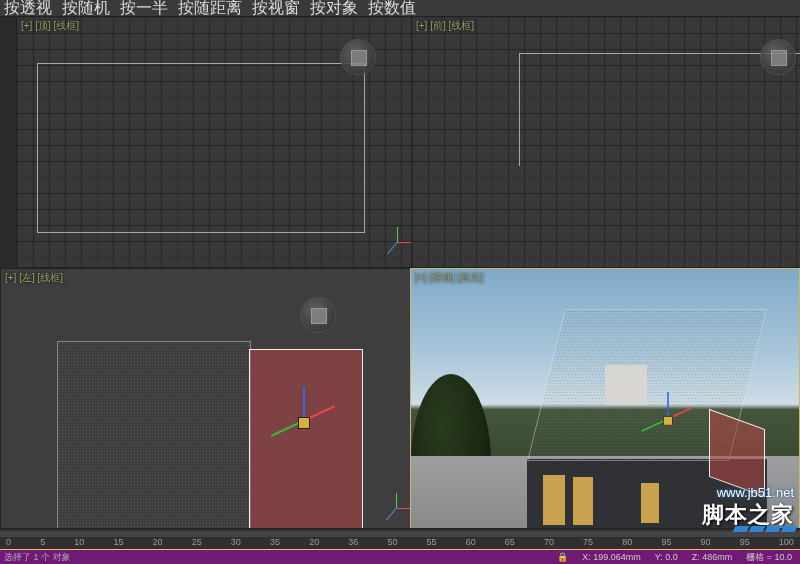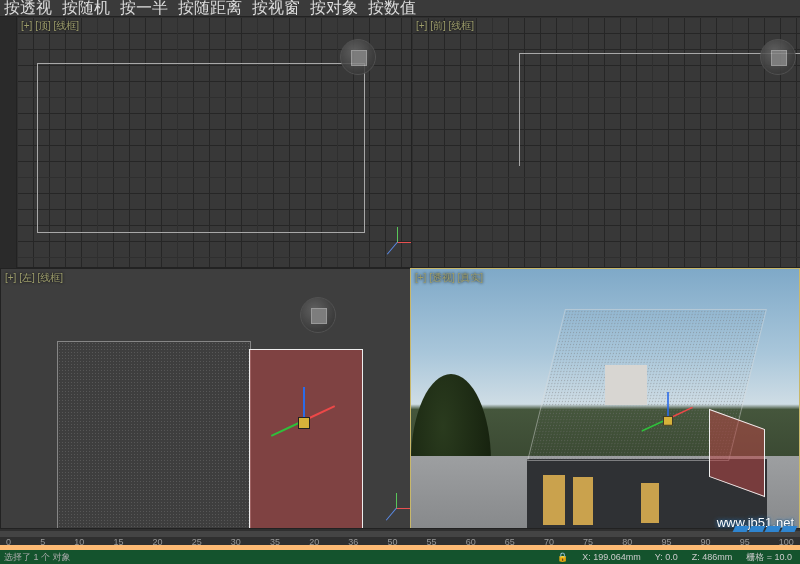--- a/index.html
+++ b/index.html
@@ -31,21 +31,21 @@
   .gizmo .hub{position:absolute;left:29px;top:30px;width:10px;height:10px;background:#d7b23a;border:1px solid #222}
   .mini-axis{position:absolute;width:30px;height:30px}
   .mini-axis .a{position:absolute;background:#59c659;width:1px;height:16px;left:15px;top:0}
   .mini-axis .b{position:absolute;background:#e85050;width:16px;height:1px;left:15px;top:15px}
   .mini-axis .c{position:absolute;background:#5b8be8;width:1px;height:16px;left:15px;top:15px;transform:rotate(40deg);transform-origin:top}
   
   .timeline{position:absolute;left:0;right:0;bottom:14px;height:20px;background:#2f2f2f;border-top:1px solid #222;border-bottom:1px solid #222}
   .timeline .track{position:absolute;left:0;right:0;top:2px;height:6px;background:#444}
   .timeline .ticks{position:absolute;left:0;right:0;bottom:0;height:12px;display:flex;justify-content:space-between;padding:0 6px;color:#9a9a9a;font-size:9px}
   
-  .status{position:absolute;left:0;right:0;bottom:0;height:14px;background:#14532d;border-top:5px solid #fdba74;display:flex;align-items:center;padding:0 4px;font-size:9px;color:#aaa}
+  .status{position:absolute;left:0;right:0;bottom:0;height:14px;background:#701a75;border-top:1px solid #fdba74;display:flex;align-items:center;padding:0 4px;font-size:9px;color:#aaa}
   .status .sp{flex:1}
   .status .chip{padding:0 4px;margin-left:6px;color:#ccc}
   .status .lock{color:#d7b23a}
   
   .wm{position:absolute;right:6px;bottom:34px;text-align:right;z-index:50}
   .wm .u{color:#fff;font-size:13px;text-shadow:0 0 4px #3aa0ff,0 0 2px #000}
   .wm .c{color:#fff;font-size:22px;font-weight:bold;letter-spacing:1px;text-shadow:1px 1px 3px #000}
   .wm .bars{position:absolute;right:-2px;bottom:-2px;display:flex;gap:2px}
   .wm .bars i{display:block;width:14px;height:6px;background:#2f85d0;transform:skewX(-25deg)}
   
@@ -166,19 +166,20 @@
   <span class="sp"></span>
   <span class="chip lock">🔒</span>
   <span class="chip">X: 199.064mm</span>
   <span class="chip">Y: 0.0</span>
   <span class="chip">Z: 486mm</span>
   <span class="chip">栅格 = 10.0</span>
 </div>
 
 <div class="wm">
   <div class="u">www.jb51.net</div>
+  <div class="c">脚本之家</div>
   <div class="bars">
       <i></i>
       <i></i>
       <i></i>
       <i></i>
     </div>
 </div>
 
 </body></html>

